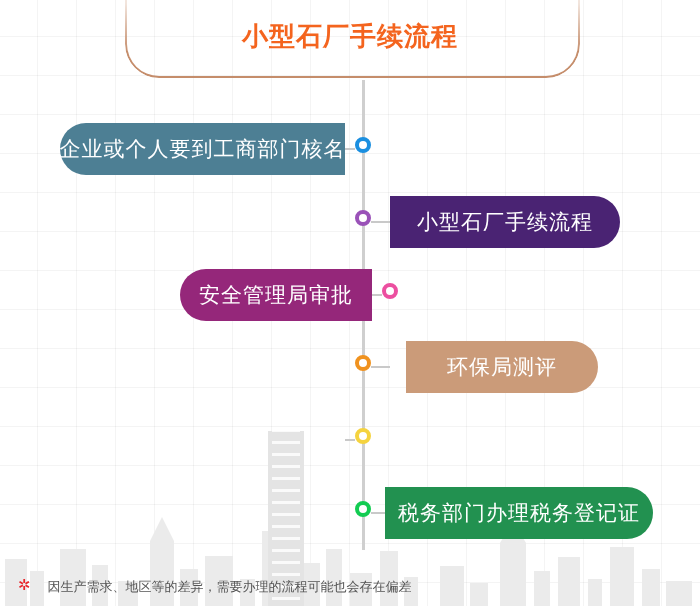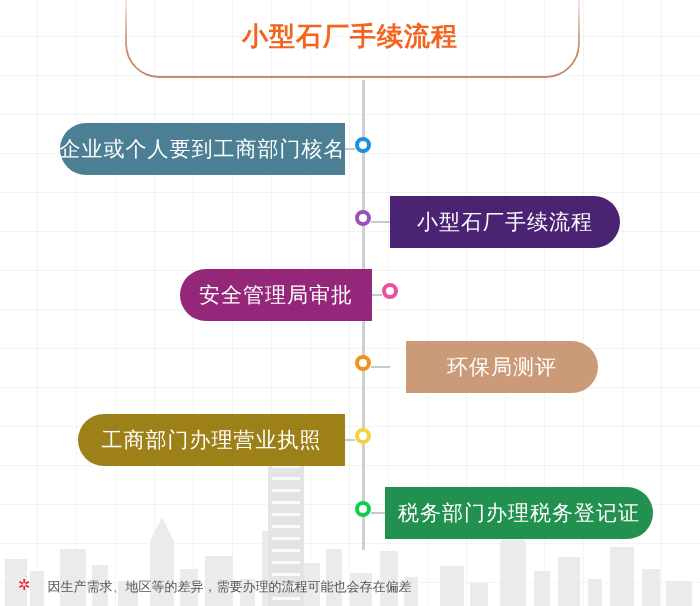--- a/index.html
+++ b/index.html
@@ -174,23 +174,20 @@
         <div class="dot" style="left: 355px; border-color: rgb(236, 79, 160);"></div>
       </div>
       <div class="step" style="left: 0px; top: 341px; width: 700px;">
         <div class="pill right" style="left: 390px; width: 192px; background: rgb(203, 155, 121); margin-left: 16px;">
           <span>环保局测评</span>
         </div>
         <div class="connector" style="background: rgb(201, 201, 201); left: 371px; width: 19px;"></div>
         <div class="dot" style="left: 355px; border-color: rgb(240, 146, 31);"></div>
       </div>
       <div class="step" style="left: 0px; top: 414px; width: 700px;">
-        <div class="pill left" style="left: 78px; width: 267px; background: rgb(157, 128, 23);">
-          <span>工商部门办理营业执照</span>
-        </div>
         <div class="connector" style="background: rgb(201, 201, 201); left: 345px; width: 10px;"></div>
         <div class="dot" style="left: 355px; border-color: rgb(245, 211, 63);"></div>
       </div>
       <div class="step" style="left: 0px; top: 487px; width: 700px;">
         <div class="pill right" style="left: 385px; width: 268px; background: rgb(34, 145, 80);">
           <span>税务部门办理税务登记证</span>
         </div>
         <div class="connector" style="background: rgb(201, 201, 201); left: 371px; width: 14px;"></div>
         <div class="dot" style="left: 355px; border-color: rgb(19, 204, 82);"></div>
       </div>

